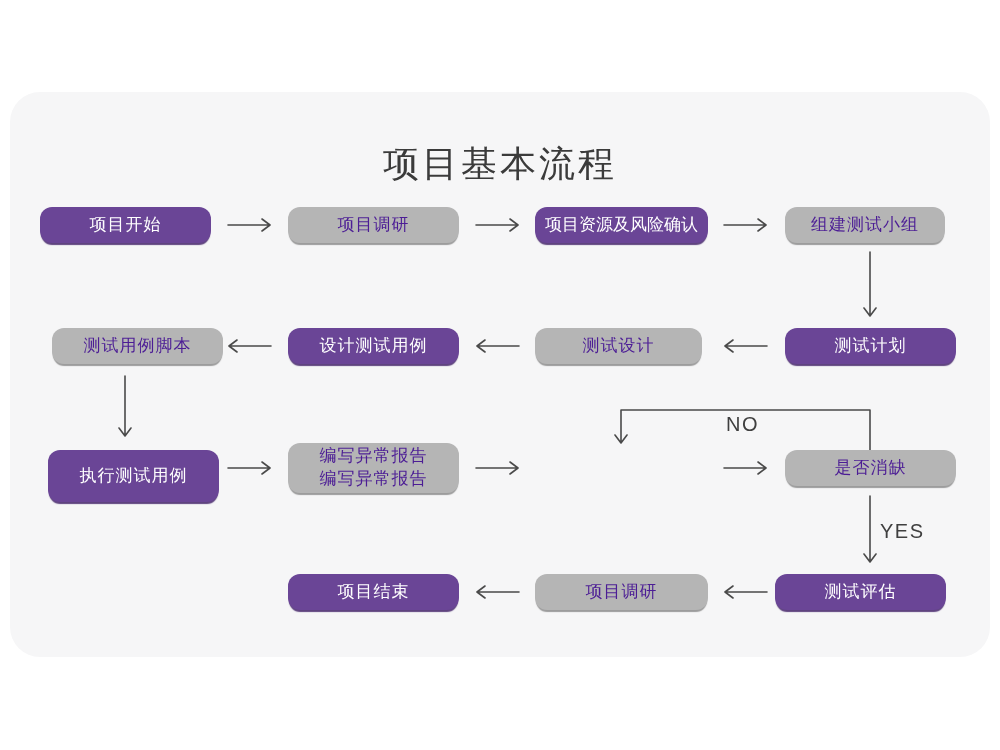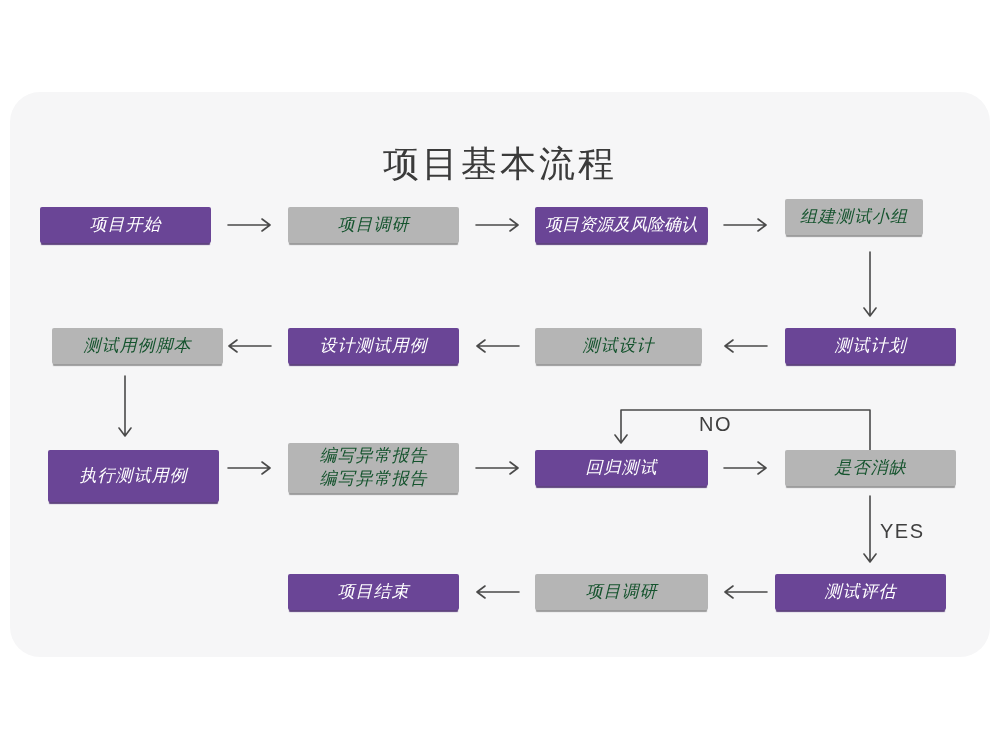--- a/index.html
+++ b/index.html
@@ -13,29 +13,29 @@
     background:var(--card-bg,#f6f6f7); border-radius:30px;
   }
   .title {
     position:absolute; top:140px; left:0; width:100%;
     text-align:center; font-size:36px; letter-spacing:3px;
     color:#3b3b3b; font-weight:500;
   }
   .node {
     position:absolute; display:flex; flex-direction:column;
     align-items:center; justify-content:center;
-    border-radius:2px; font-size:17px; letter-spacing:1px;
-    text-align:center; line-height:1.35; box-sizing:border-box;font-style:italic;
+    border-radius:12px; font-size:17px; letter-spacing:1px;
+    text-align:center; line-height:1.35; box-sizing:border-box;
   }
   .node.purple {
     background:var(--purple,#6a4596); color:#ffffff;
     box-shadow:0 3px 1px -1px rgba(68,36,106,0.85);
   }
   .node.gray {
-    background:var(--gray,#b5b5b5); color:#14532d;
+    background:var(--gray,#b5b5b5); color:#4c1d95;
     box-shadow:0 3px 1px -1px rgba(125,125,125,0.75);
   }
   svg.arrows { position:absolute; left:0; top:0; }
   svg.arrows path {
     stroke:var(--arrow,#4a4a4a); stroke-width:1.6; fill:none;
     stroke-linecap:round; stroke-linejoin:round;
   }
   .edge-label {
     position:absolute; font-size:20px; color:#3f3f3f; letter-spacing:1.5px;
   }
@@ -68,33 +68,33 @@
     <path d="M724,468 H766 M758,462 L766,468 L758,474"></path>
 
     <path d="M870,450 V410 H621 V443 M615,435 L621,443 L627,435"></path>
 
     <path d="M870,496 V562 M864,554 L870,562 L876,554"></path>
 
     <path d="M767,592 H725 M733,586 L725,592 L733,598"></path>
     <path d="M519,592 H477 M485,586 L477,592 L485,598"></path>
   </svg>
 
-  <div class="edge-label" style="left:699px; top:413px;">NO</div>
+  <div class="edge-label" style="left:726px; top:413px;">NO</div>
   <div class="edge-label" style="left:880px; top:520px;">YES</div>
 
   <div class="node purple" style="left:40px;  top:207px; width:171px; height:36px;">
     <span>项目开始</span>
   </div>
   <div class="node gray" style="left:288px; top:207px; width:171px; height:36px;">
     <span>项目调研</span>
   </div>
   <div class="node purple" style="left:535px; top:207px; width:173px; height:36px; letter-spacing:0;">
     <span>项目资源及风险确认</span>
   </div>
-  <div class="node gray" style="left:785px; top:199px; width:138px; height:36px;">
+  <div class="node gray" style="left:785px; top:207px; width:160px; height:36px;">
     <span>组建测试小组</span>
   </div>
 
   <div class="node gray" style="left:52px;  top:328px; width:171px; height:36px;justify-content:center;">
     <span>测试用例脚本</span>
   </div>
   <div class="node purple" style="left:288px; top:328px; width:171px; height:36px;">
     <span>设计测试用例</span>
   </div>
   <div class="node gray" style="left:535px; top:328px; width:167px; height:36px;">
@@ -104,23 +104,20 @@
     <span>测试计划</span>
   </div>
 
   <div class="node purple" style="left:40px;  top:450px; width:171px; height:52px;margin-left:8px;">
     <span>执行测试用例</span>
   </div>
   <div class="node gray" style="left:288px; top:443px; width:171px; height:50px;">
     <span>编写异常报告</span>
     <span>编写异常报告</span>
   </div>
-  <div class="node purple" style="left:535px; top:450px; width:173px; height:36px;">
-    <span>回归测试</span>
-  </div>
   <div class="node gray" style="left:785px; top:450px; width:171px; height:36px;">
     <span>是否消缺</span>
   </div>
 
   <div class="node purple" style="left:288px; top:574px; width:171px; height:36px;">
     <span>项目结束</span>
   </div>
   <div class="node gray" style="left:535px; top:574px; width:173px; height:36px;">
     <span>项目调研</span>
   </div>

